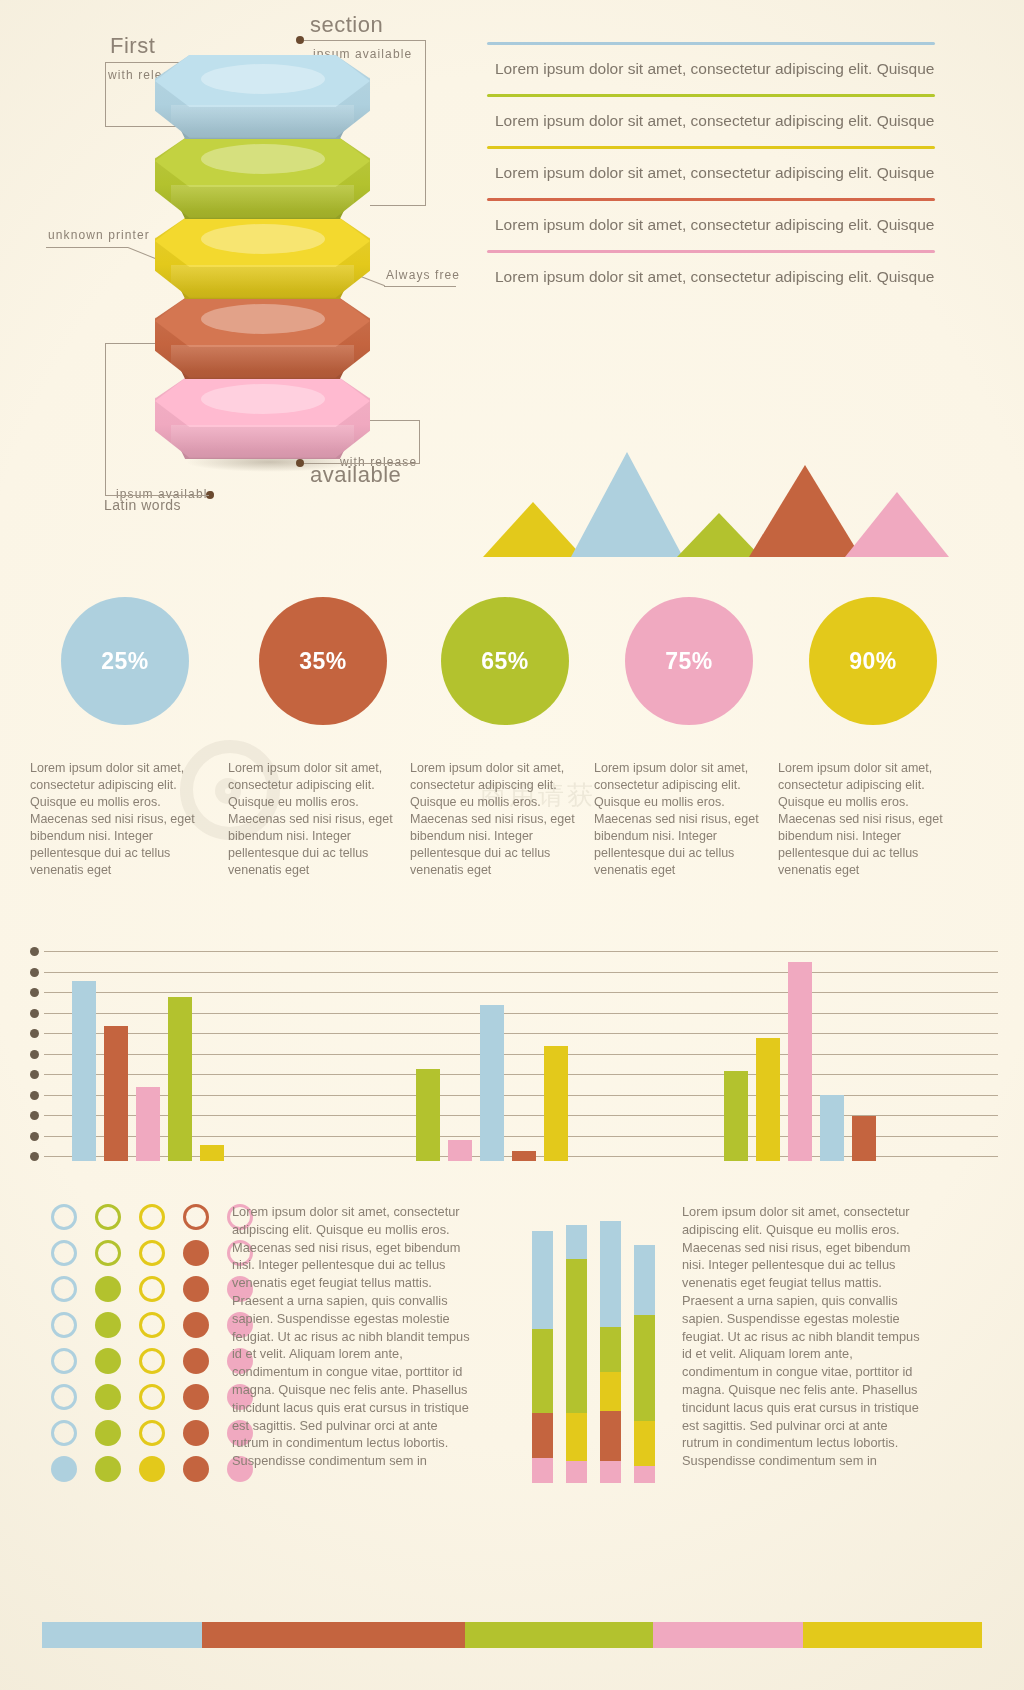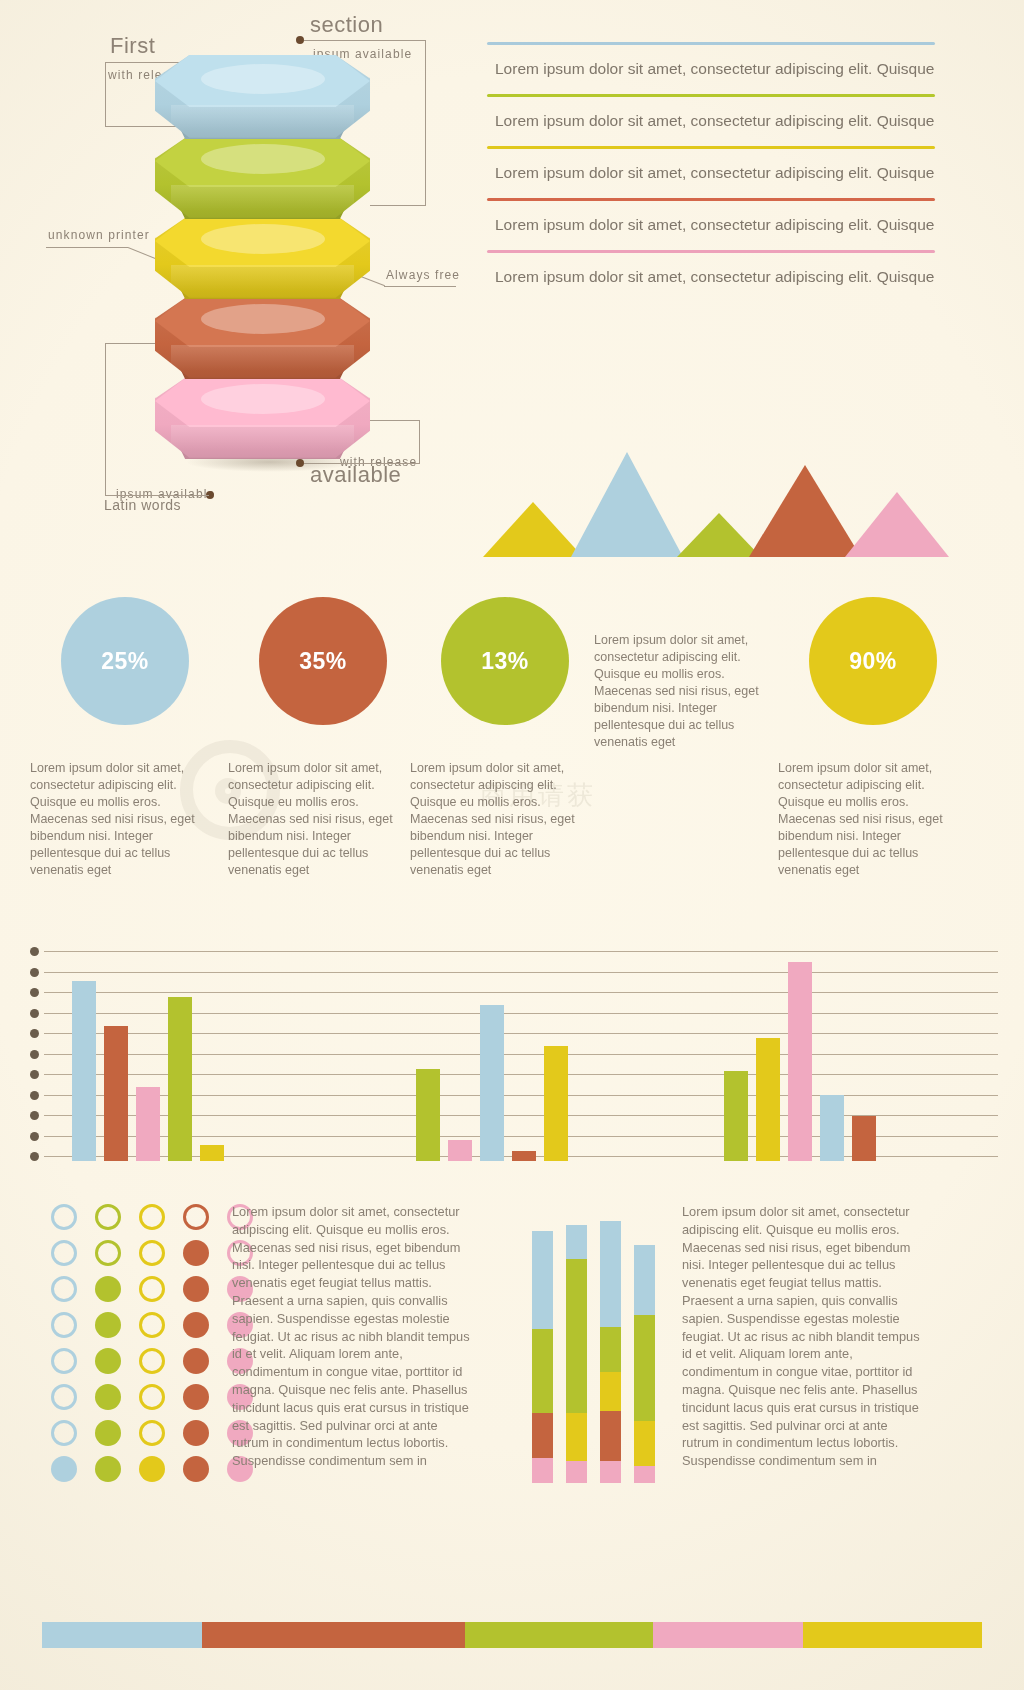--- a/index.html
+++ b/index.html
@@ -249,25 +249,28 @@
       <div class="pc-text">Lorem ipsum dolor sit amet, consectetur adipiscing elit. Quisque eu mollis eros. Maecenas sed nisi risus, eget bibendum nisi. Integer pellentesque dui ac tellus venenatis eget</div>
     </div>
     <div class="pc-col" style="left: 228px;">
       <div class="pc-circle" style="background: rgb(196, 100, 63);">
         <span>35%</span>
       </div>
       <div class="pc-text">Lorem ipsum dolor sit amet, consectetur adipiscing elit. Quisque eu mollis eros. Maecenas sed nisi risus, eget bibendum nisi. Integer pellentesque dui ac tellus venenatis eget</div>
     </div>
     <div class="pc-col" style="left: 410px;">
       <div class="pc-circle" style="background: rgb(179, 194, 46);">
-        <span>13%</span>
+        <span>65%</span>
       </div>
       <div class="pc-text">Lorem ipsum dolor sit amet, consectetur adipiscing elit. Quisque eu mollis eros. Maecenas sed nisi risus, eget bibendum nisi. Integer pellentesque dui ac tellus venenatis eget</div>
     </div>
     <div class="pc-col" style="left: 594px;">
+      <div class="pc-circle" style="background: rgb(240, 169, 192);">
+        <span>75%</span>
+      </div>
       <div class="pc-text">Lorem ipsum dolor sit amet, consectetur adipiscing elit. Quisque eu mollis eros. Maecenas sed nisi risus, eget bibendum nisi. Integer pellentesque dui ac tellus venenatis eget</div>
     </div>
     <div class="pc-col" style="left: 778px;">
       <div class="pc-circle" style="background: rgb(227, 201, 27);">
         <span>90%</span>
       </div>
       <div class="pc-text">Lorem ipsum dolor sit amet, consectetur adipiscing elit. Quisque eu mollis eros. Maecenas sed nisi risus, eget bibendum nisi. Integer pellentesque dui ac tellus venenatis eget</div>
     </div>
   </div>
 

